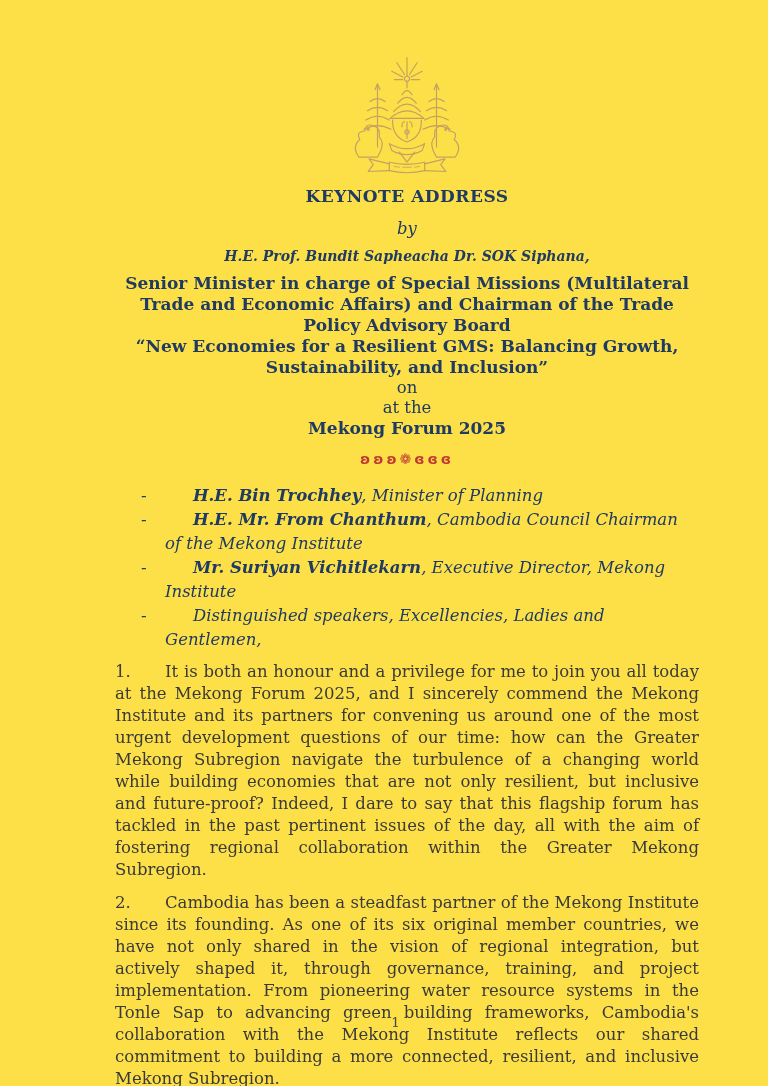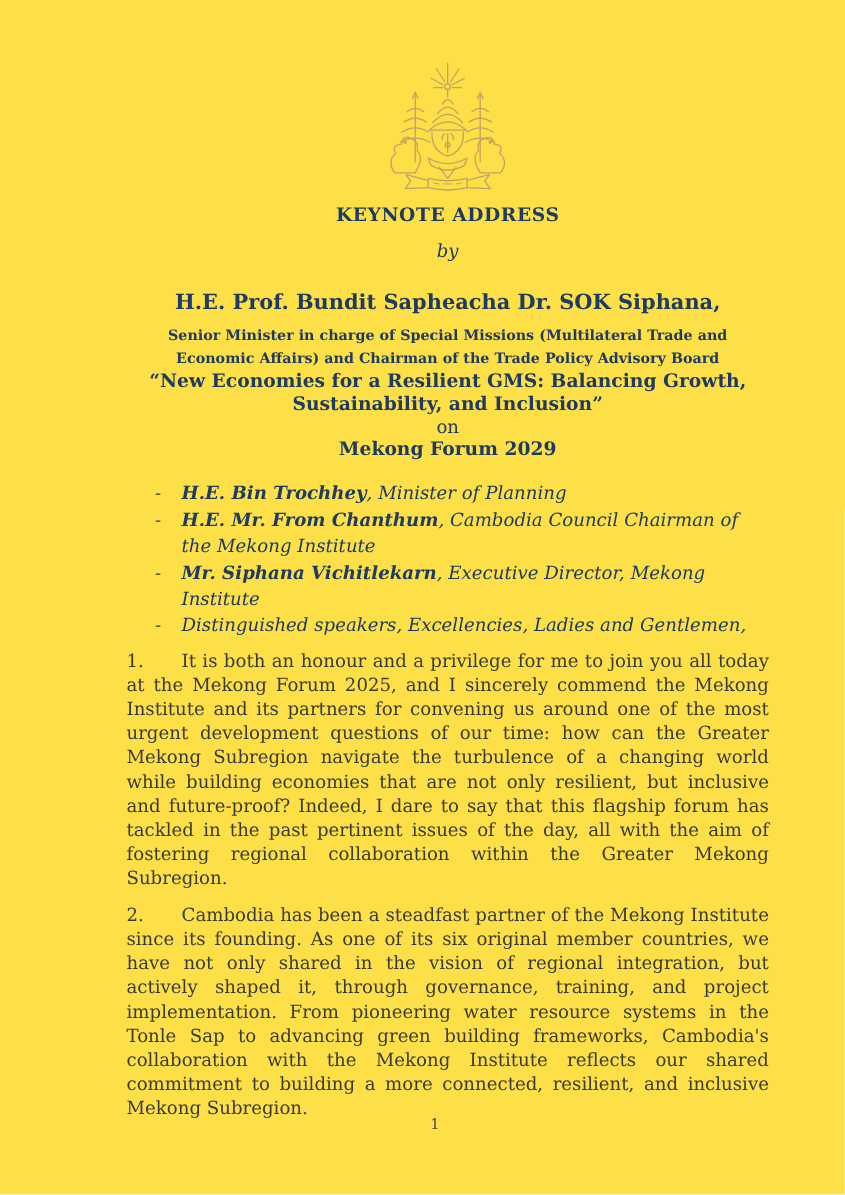--- a/index.html
+++ b/index.html
@@ -8,36 +8,36 @@
     background:#fde047;overflow:hidden;
     font-family:"DejaVu Serif","Liberation Serif",serif;
     color:#3a3a3a;
     padding-left:23px;
   }
   .content{padding:56px 92px 0 92px;}
   .emblem{text-align:center;height:120px;margin-bottom:4px;}
   .c{text-align:center;color:#1f3a63;margin:0;}
   .doc-title{font-weight:bold;font-size:17px;letter-spacing:.5px;margin-top:10px;}
   .by-line{font-size:16.5px;margin-top:13px;font-style:italic;}
-  .speaker{font-weight:bold;font-size:19px;margin-top:26px;}
-  .role{font-weight:bold;font-size:13px;line-height:21px;margin-top:9px;text-align:center;}
+  .speaker{font-weight:bold;font-size:14px;margin-top:10px;font-style:italic;}
+  .role{font-weight:bold;font-size:17px;line-height:21px;margin-top:9px;text-align:center;}
   .on-line{font-size:16.5px;line-height:20px;}
   .theme{font-weight:bold;font-size:17px;line-height:21px;}
   .at-line{font-size:16.5px;line-height:20px;}
   .event{font-weight:bold;font-size:17px;line-height:21px;}
   .venue{font-size:17px;margin-top:9px;}
   .ornament{
     text-align:center;color:#c03a32;margin-top:12px;
     font-family:"DejaVu Sans","Liberation Sans",sans-serif;
     font-size:14px;letter-spacing:3px;font-weight:bold;
   }
   .salutations{list-style:none;margin:17px 0 0;padding:0 0 0 26px;color:#1f3a63;}
   .salutations li{display:flex;font-style:italic;font-size:16.5px;line-height:24px;}
   .dash{width:24px;flex:none;}
-  .sal-name{font-weight:bold;white-space:pre;}
+  .sal-name{font-weight:bold;white-space:pre;margin-left:28px;}
   .para{
     text-align:justify;text-align-last:left;
     font-size:16.5px;line-height:22px;margin:11px 0 0;color:#3a3a3a;
   }
   .para.first{margin-top:9px;}
   .pnum{display:inline-block;width:50px;}
   .pagenum{
     position:absolute;left:0;right:0;bottom:56px;text-align:center;
     font-size:13.5px;color:#474747;
   }
@@ -107,34 +107,36 @@
         </g>
       </svg>
     </div>
 
     <p class="c doc-title">KEYNOTE ADDRESS</p>
     <p class="c by-line">by</p>
     <p class="c speaker">H.E. Prof. Bundit Sapheacha Dr. SOK Siphana,</p>
     <p class="c role">Senior Minister in charge of Special Missions (Multilateral Trade and Economic Affairs) and Chairman of the Trade Policy Advisory Board</p>
     <p class="c theme">“New Economies for a Resilient GMS: Balancing Growth, Sustainability, and Inclusion”</p>
     <p class="c on-line">on</p>
-    <p class="c event">Mekong Forum 2029</p>
+    <p class="c at-line">at the</p>
+    <p class="c event">Mekong Forum 2025</p>
+    <p class="ornament">ʚʚʚ❁ɞɞɞ</p>
 
     <ul class="salutations">
       <li>
         <span class="dash">-</span>
         <span><span class="sal-name">H.E. Bin Trochhey</span><span>, Minister of Planning</span></span>
       </li>
       <li>
         <span class="dash">-</span>
         <span><span class="sal-name">H.E. Mr. From Chanthum</span><span>, Cambodia Council Chairman of the Mekong Institute</span></span>
       </li>
       <li>
         <span class="dash">-</span>
-        <span><span class="sal-name">Mr. Siphana Vichitlekarn</span><span>, Executive Director, Mekong Institute</span></span>
+        <span><span class="sal-name">Mr. Suriyan Vichitlekarn</span><span>, Executive Director, Mekong Institute</span></span>
       </li>
       <li>
         <span class="dash">-</span>
         <span><span class="sal-name"></span><span>Distinguished speakers, Excellencies, Ladies and Gentlemen,</span></span>
       </li>
     </ul>
 
     <p class="para first"><span class="pnum">1.</span><span>It is both an honour and a privilege for me to join you all today at the Mekong Forum 2025, and I sincerely commend the Mekong Institute and its partners for convening us around one of the most urgent development questions of our time: how can the Greater Mekong Subregion navigate the turbulence of a changing world while building economies that are not only resilient, but inclusive and future-proof? Indeed, I dare to say that this flagship forum has tackled in the past pertinent issues of the day, all with the aim of fostering regional collaboration within the Greater Mekong Subregion.</span></p>
 
     <p class="para"><span class="pnum">2.</span><span>Cambodia has been a steadfast partner of the Mekong Institute since its founding. As one of its six original member countries, we have not only shared in the vision of regional integration, but actively shaped it, through governance, training, and project implementation. From pioneering water resource systems in the Tonle Sap to advancing green building frameworks, Cambodia's collaboration with the Mekong Institute reflects our shared commitment to building a more connected, resilient, and inclusive Mekong Subregion.</span></p>

